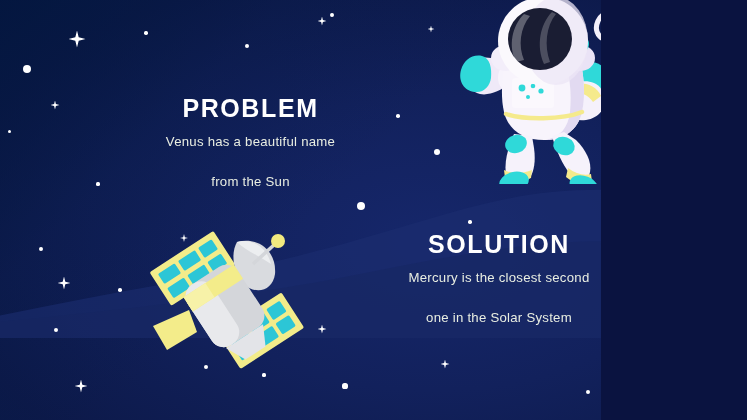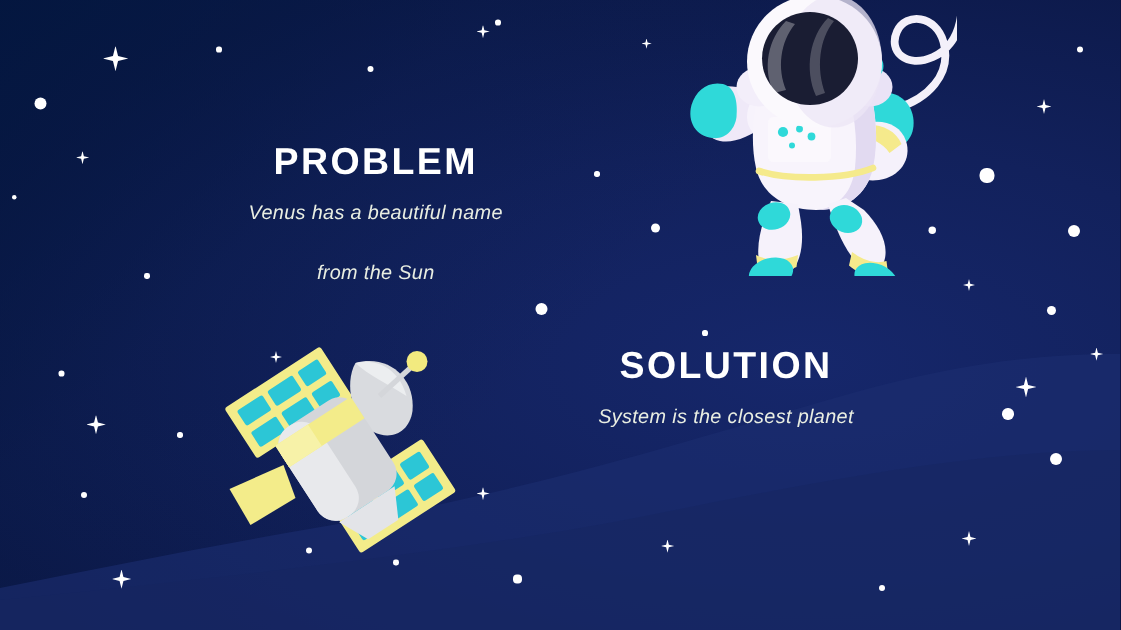--- a/index.html
+++ b/index.html
@@ -6,21 +6,21 @@
   html, body {
     margin: 0;
     padding: 0;
     background: #0a1340;
   }
   body {
     font-family: "Liberation Sans", sans-serif;
   }
   #slide {
     position: relative;
-    width: 747px;
+    width: 601px;
     height: 420px;
     overflow: hidden;
     background: radial-gradient(ellipse 120% 100% at 72% 58%, #16276b 0%, #12215c 35%, #0c1949 68%, #041a44 100%);
   }
   #slide::before {
     content: "";
     position: absolute;
     inset: 0;
     background: linear-gradient(135deg, rgba(3,22,62,0.85) 0%, rgba(6,26,70,0.25) 28%, rgba(0,0,0,0) 52%);
     pointer-events: none;
@@ -50,24 +50,23 @@
     letter-spacing: 1.6px;
     margin: 0 0 11px 0;
     line-height: 1;
   }
   .body-text {
     font-size: 13.2px;
     color: #e9eee2;
     line-height: 1.52;
     margin: 0;
     letter-spacing: 0.25px;
-    font-style: italic;
   }
   #problem-block { left: 128px; top: 96px; width: 245px; }
-  #solution-block { left: 360px; top: 232px; width: 248px; }
+  #solution-block { left: 375px; top: 232px; width: 248px; }
   .art { position: absolute; }
   #astronaut-art { left: 452px; top: -6px; width: 186px; height: 190px; }
   #satellite-art { left: 141px; top: 222px; width: 166px; height: 152px; }
 </style>
 </head>
 <body>
 
 <div id="slide">
 
   <svg class="layer" viewBox="0 0 747 420" preserveAspectRatio="none">
@@ -228,18 +227,19 @@
     <p class="body-text">
       <span>Venus has a beautiful name</span><br>
       <br>
       <span>from the Sun</span>
     </p>
   </div>
 
   <div class="text-block" id="solution-block">
     <h2 class="heading">SOLUTION</h2>
     <p class="body-text">
-      <span>System is the closest planet</span><br>
+      <span>Mercury is the closest second</span><br>
       <br>
+      <span>one in the Solar System</span>
     </p>
   </div>
 
 </div>
 
 </body></html>

